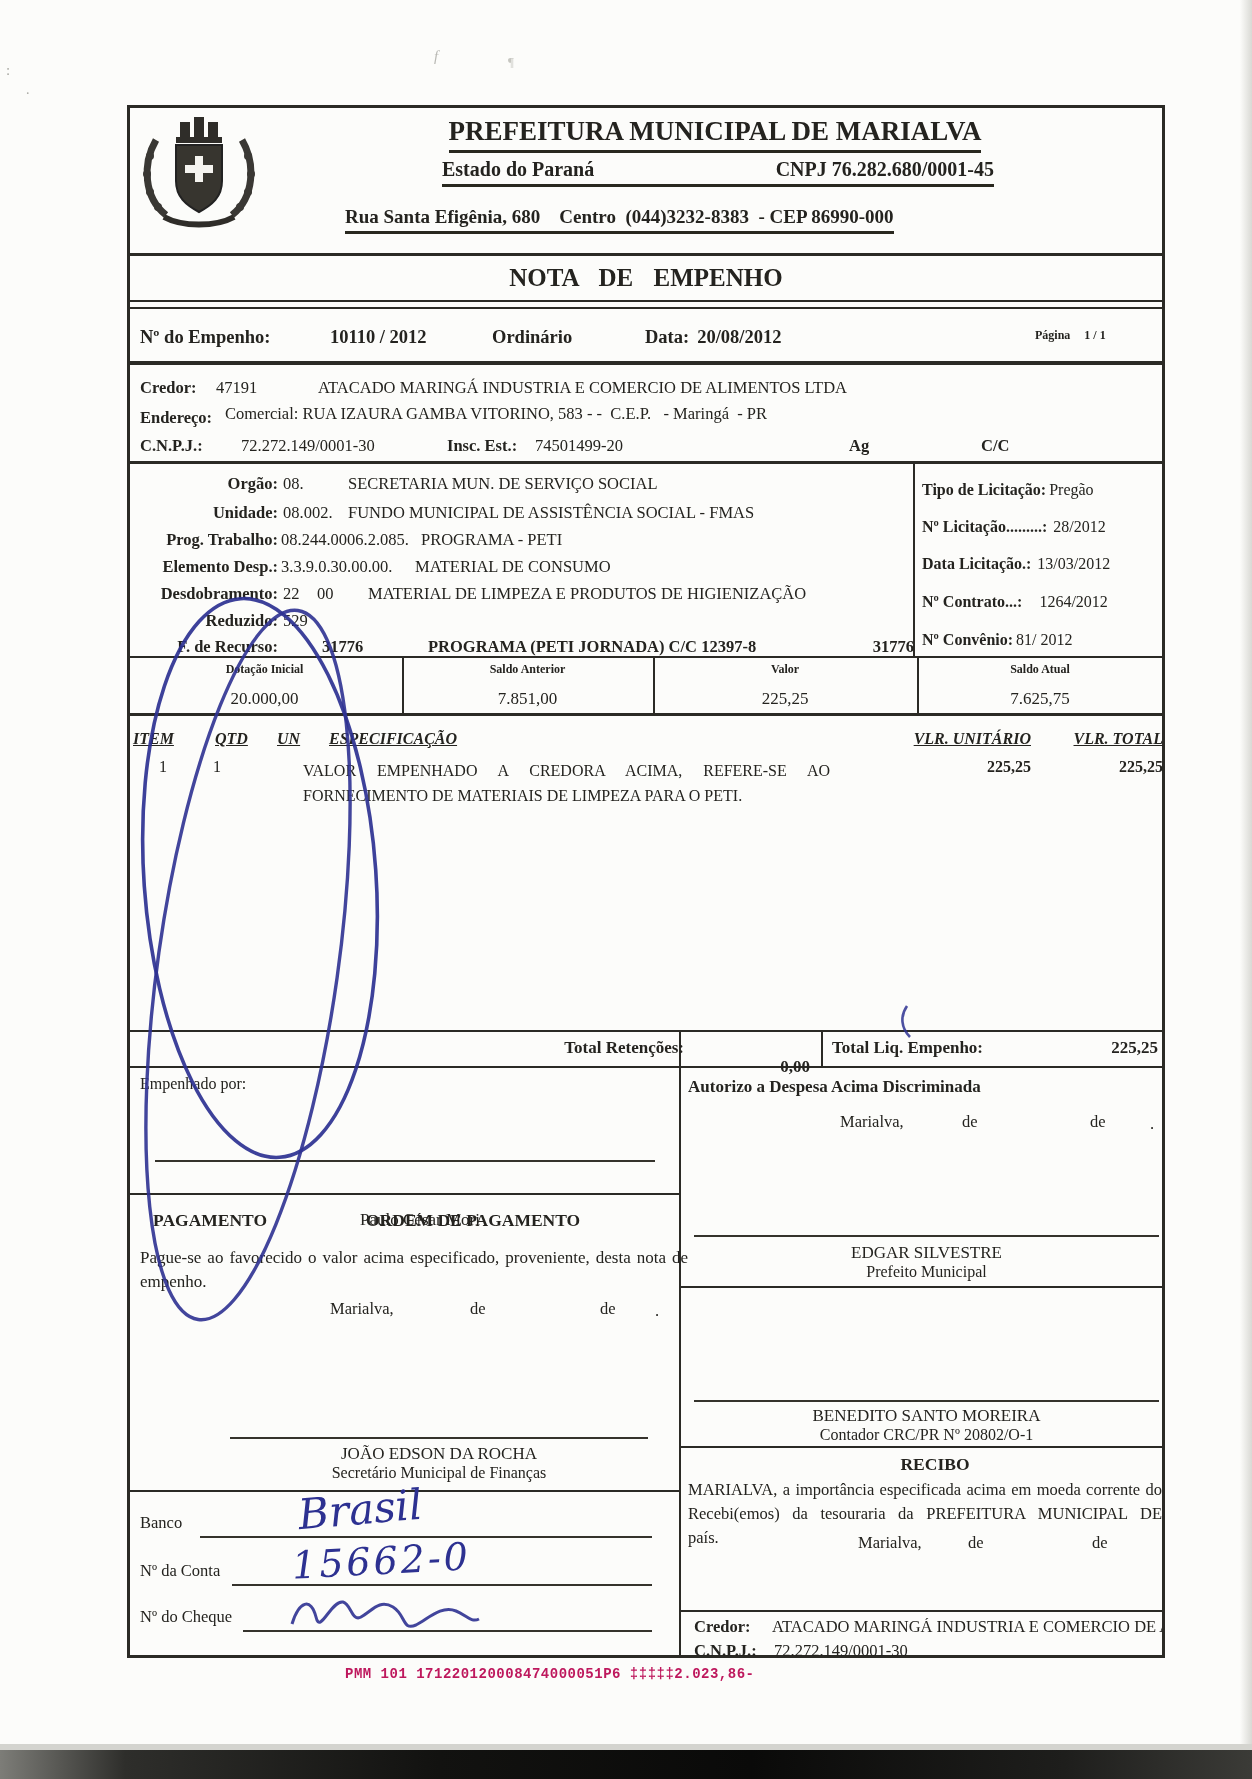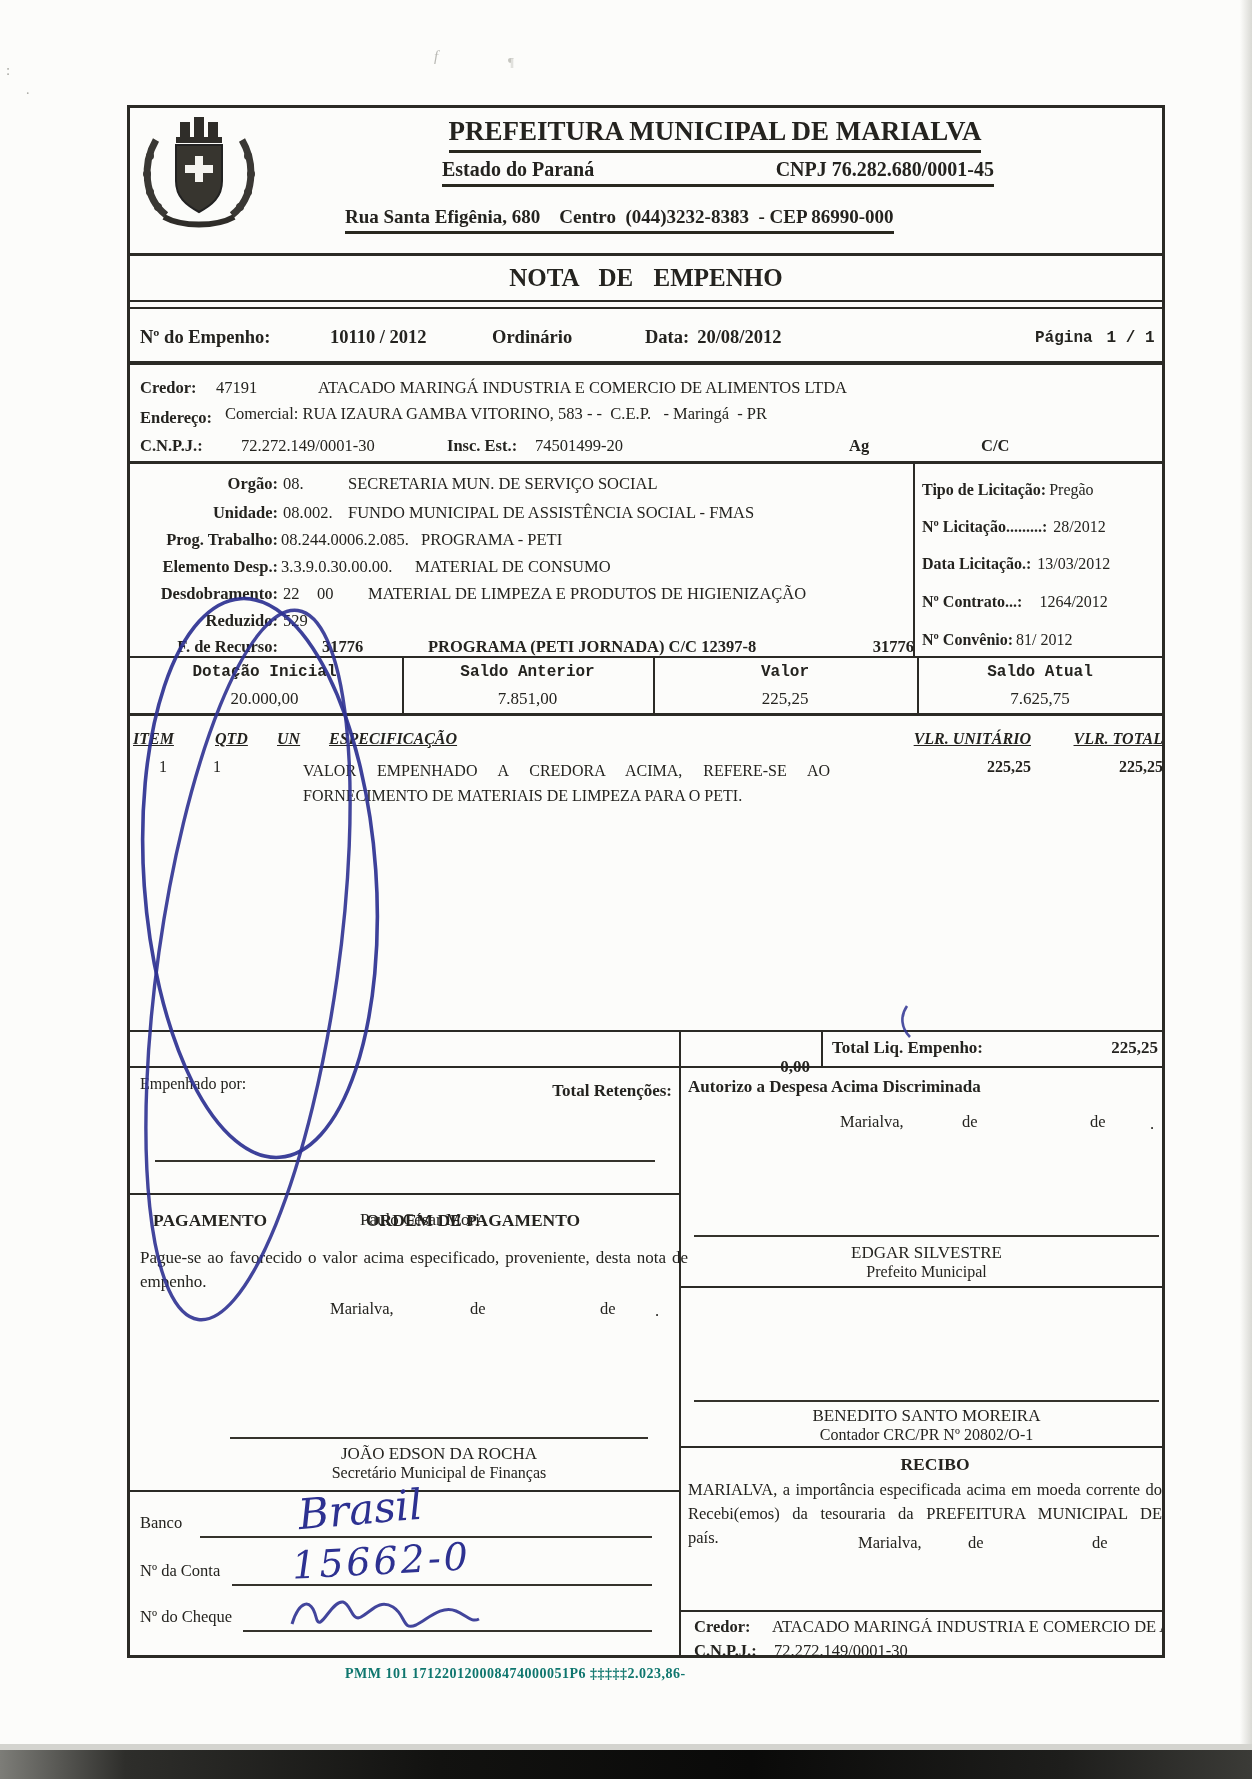--- a/index.html
+++ b/index.html
@@ -11,21 +11,21 @@
   .u{text-decoration:underline;}
   .ctr{text-align:center;}
   .rt{text-align:right;}
   .pre{white-space:pre;}
   .jl{text-align:justify;text-align-last:justify;}
   .just{text-align:justify;}
   .hl,.vl{position:absolute;background:#2b2a25;}
   .sig{position:absolute;background:#35332c;height:2px;}
   .hand{font-family:"DejaVu Serif",serif;font-style:italic;color:#2d3191;}
   .f15{font-size:16px;} .f16{font-size:16px;} .f165{font-size:16.5px;}
-  .f17{font-size:17px;} .f175{font-size:17.5px;margin-left:13px;} .f18{font-size:16px;font-family:Liberation Mono, monospace;}
+  .f17{font-size:17px;} .f175{font-size:17.5px;margin-left:13px;} .f18{font-size:12px;}
   .f185{font-size:18.5px;} .f19{font-size:19px;} .f20{font-size:20px;}
   .f25{font-size:25px;} .f27{font-size:27px;}
   .ul3{display:inline-block;border-bottom:3px solid #29281f;padding-bottom:3px;}
   .nowrap{white-space:nowrap;overflow:hidden;}
   .speck{position:absolute;color:#a9a9a3;}
   #penlayer{position:absolute;left:0;top:0;pointer-events:none;}
   .flexrow{display:flex;gap:4px;}
 </style>
 </head>
 <body>
@@ -191,21 +191,21 @@
 
   <span class="abs f15 ctr" style="left:152px;top:758px;width:22px;">1</span>
   <span class="abs f15 ctr" style="left:206px;top:758px;width:22px;">1</span>
   <div class="abs f15" style="left:303px;top:758px;width:527px;line-height:25px;">
     <div class="jl">VALOR EMPENHADO A CREDORA ACIMA, REFERE-SE AO</div>
     <div>FORNECIMENTO DE MATERIAIS DE LIMPEZA PARA O PETI.</div>
   </div>
   <span class="abs b f16 rt" style="left:900px;top:758px;width:131px;">225,25</span>
   <span class="abs b f16 rt" style="left:1040px;top:758px;width:123px;">225,25</span>
 
-  <span class="abs b f17 rt" style="left:420px;top:1038px;width:252px;margin-top:43px;">Total Retenções:</span>
+  <span class="abs b f17 rt" style="left:432px;top:1038px;width:252px;">Total Retenções:</span>
   <span class="abs b f17 rt" style="left:700px;top:1038px;width:110px;margin-top:19px;">0,00</span>
   <span class="abs b f17" style="left:832px;top:1038px;">Total Liq. Empenho:</span>
   <span class="abs b f17 rt" style="left:1040px;top:1038px;width:118px;">225,25</span>
 
   <span class="abs f16" style="left:140px;top:1075px;">Empenhado por:</span>
   <div class="sig" style="left:155px;top:1160px;width:500px;"></div>
   <div class="abs f17 ctr" style="left:240px;top:1202px;width:360px;margin-top:8px;">Paulo César Mori</div>
 
   <span class="abs b f175" style="left:140px;top:1210px;">PAGAMENTO</span>
   <span class="abs b f175" style="left:353px;top:1210px;">ORDEM DE PAGAMENTO</span>
@@ -249,21 +249,21 @@
   </div>
   <span class="abs f165" style="left:858px;top:1534px;">Marialva,</span>
   <span class="abs f165" style="left:968px;top:1534px;">de</span>
   <span class="abs f165" style="left:1092px;top:1534px;">de</span>
 
   <span class="abs b f165" style="left:694px;top:1618px;">Credor:</span>
   <div class="abs f165 nowrap" style="left:772px;top:1618px;width:390px;">ATACADO MARINGÁ INDUSTRIA E COMERCIO DE A</div>
   <span class="abs b f165" style="left:694px;top:1642px;">C.N.P.J.:</span>
   <span class="abs f165" style="left:774px;top:1642px;">72.272.149/0001-30</span>
 
-  <div class="abs" style="left:345px;top:1666px;font-family:Liberation Serif, serif;font-size:14px;font-weight:bold;letter-spacing:0.5px;color:#0f766e;">PMM 101 171220120008474000051P6 ‡‡‡‡‡2.023,86-</div>
+  <div class="abs" style="left:345px;top:1666px;font-family:Liberation Mono, monospace;font-size:14px;font-weight:bold;letter-spacing:0.5px;color:#be185d;">PMM 101 171220120008474000051P6 ‡‡‡‡‡2.023,86-</div>
 
   <svg id="penlayer" width="1252" height="1779" viewBox="0 0 1252 1779">
     <ellipse cx="260" cy="878" rx="116" ry="280" transform="rotate(-4 260 878)" fill="none" stroke="#2d3191" stroke-width="3.6" opacity="0.92"></ellipse>
     <ellipse cx="248" cy="965" rx="90" ry="358" transform="rotate(8 248 965)" fill="none" stroke="#2d3191" stroke-width="3.4" opacity="0.9"></ellipse>
     <path d="M907,1006 C900,1016 901,1028 910,1037" fill="none" stroke="#2d3191" stroke-width="2.6" opacity="0.85"></path>
     <path d="M292,1624 C299,1601 311,1597 316,1617 C320,1635 331,1600 343,1602 C351,1604 352,1622 361,1617
              C372,1611 379,1599 393,1607 C406,1615 402,1631 416,1625 C428,1619 441,1605 456,1611 C466,1615 471,1623 479,1619" fill="none" stroke="#2d3191" stroke-width="3" opacity="0.9"></path>
   </svg>
 
   <div class="abs" style="left:1240px;top:0;width:12px;height:1779px;background:linear-gradient(90deg,rgba(0,0,0,0),#d9d9d4);"></div>

